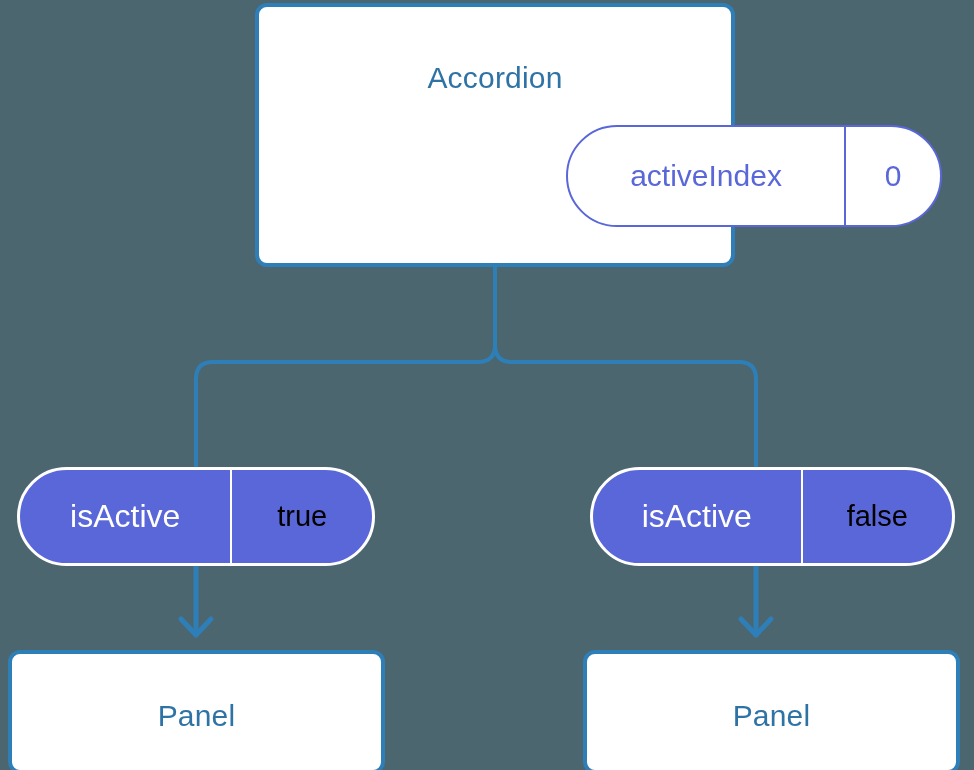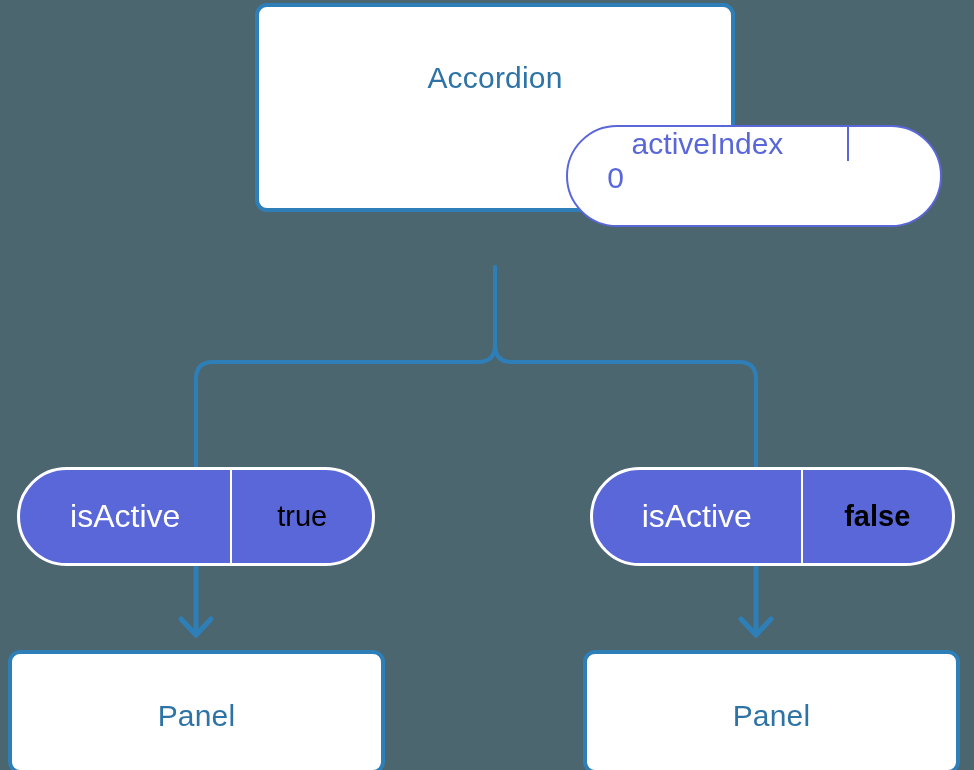--- a/index.html
+++ b/index.html
@@ -48,21 +48,21 @@
     font-weight: 400;
     letter-spacing: 0.2px;
     white-space: nowrap;
   }
 
   
   #accordion-card {
     left: 255px;
     top: 3px;
     width: 480px;
-    height: 209px;
+    height: 264px;
   }
   #accordion-card .card-title {
     top: 54px;
   }
 
   
   .panel-card {
     height: 124px;
   }
   .panel-card .card-title {
@@ -87,21 +87,20 @@
     align-items: center;
     justify-content: center;
     box-sizing: border-box;
     white-space: nowrap;
   }
 
   
   .pill-outline {
     border: 2px solid #5a67d8;
     background: #ffffff;
-    flex-direction: column;
   }
   .pill-outline .pill-key {
     color: #5a67d8;
     font-size: 30px;
     border-right: 2px solid #5a67d8;
   }
   .pill-outline .pill-value {
     color: #5a67d8;
     font-size: 30px;
   }
@@ -140,21 +139,21 @@
   #state-pill-isactive-left .pill-key   { width: 216px; }
   #state-pill-isactive-left .pill-value { width: 142px; }
 
   #state-pill-isactive-right {
     left: 590px;
     top: 467px;
     width: 365px;
     height: 99px;
   }
   #state-pill-isactive-right .pill-key   { width: 213px; }
-  #state-pill-isactive-right .pill-value { width: 152px; font-weight: bold; }
+  #state-pill-isactive-right .pill-value { width: 152px; }
 </style>
 </head>
 <body style="background: rgb(76, 102, 112);">
 
 <div id="stage" style="--bg: #4c6670;">
 
   <svg id="connectors" viewBox="0 0 974 770" width="974" height="770" fill="none">
 
     <path d="M495 267 L495 345 Q495 362 478 362 L213 362 Q196 362 196 379 L196 470" stroke="#2e7fb8" stroke-width="4" fill="none" stroke-linecap="round" stroke-linejoin="round"></path>
     <path d="M495 267 L495 345 Q495 362 512 362 L739 362 Q756 362 756 379 L756 470" stroke="#2e7fb8" stroke-width="4" fill="none" stroke-linecap="round" stroke-linejoin="round"></path>

